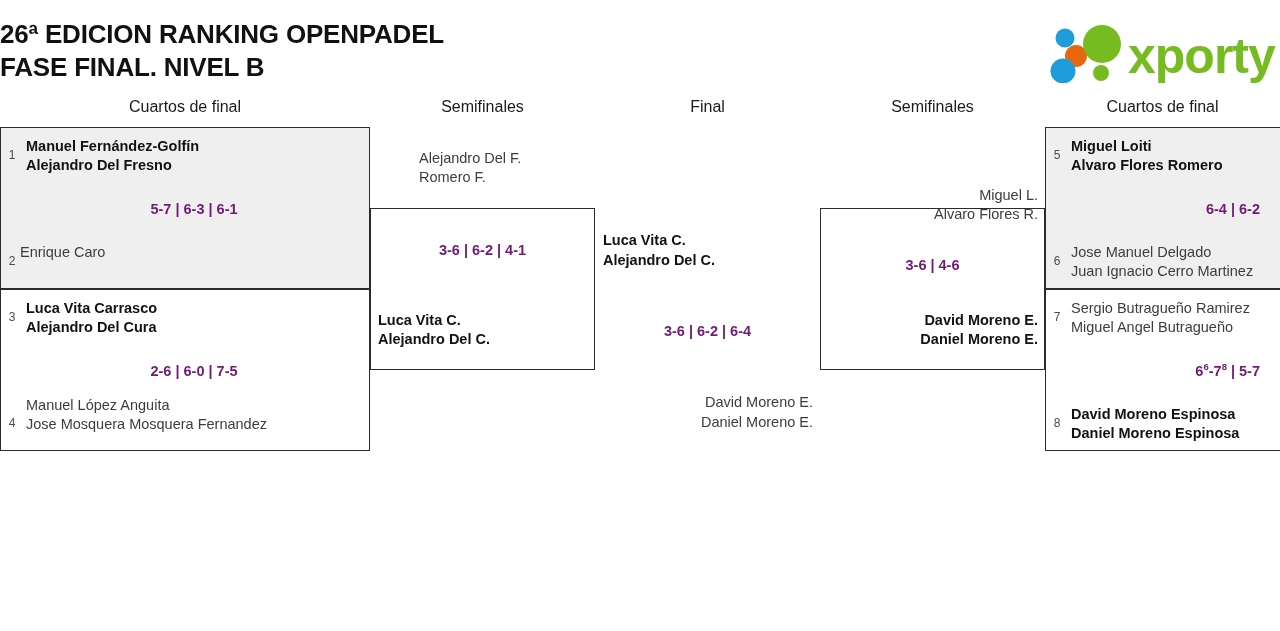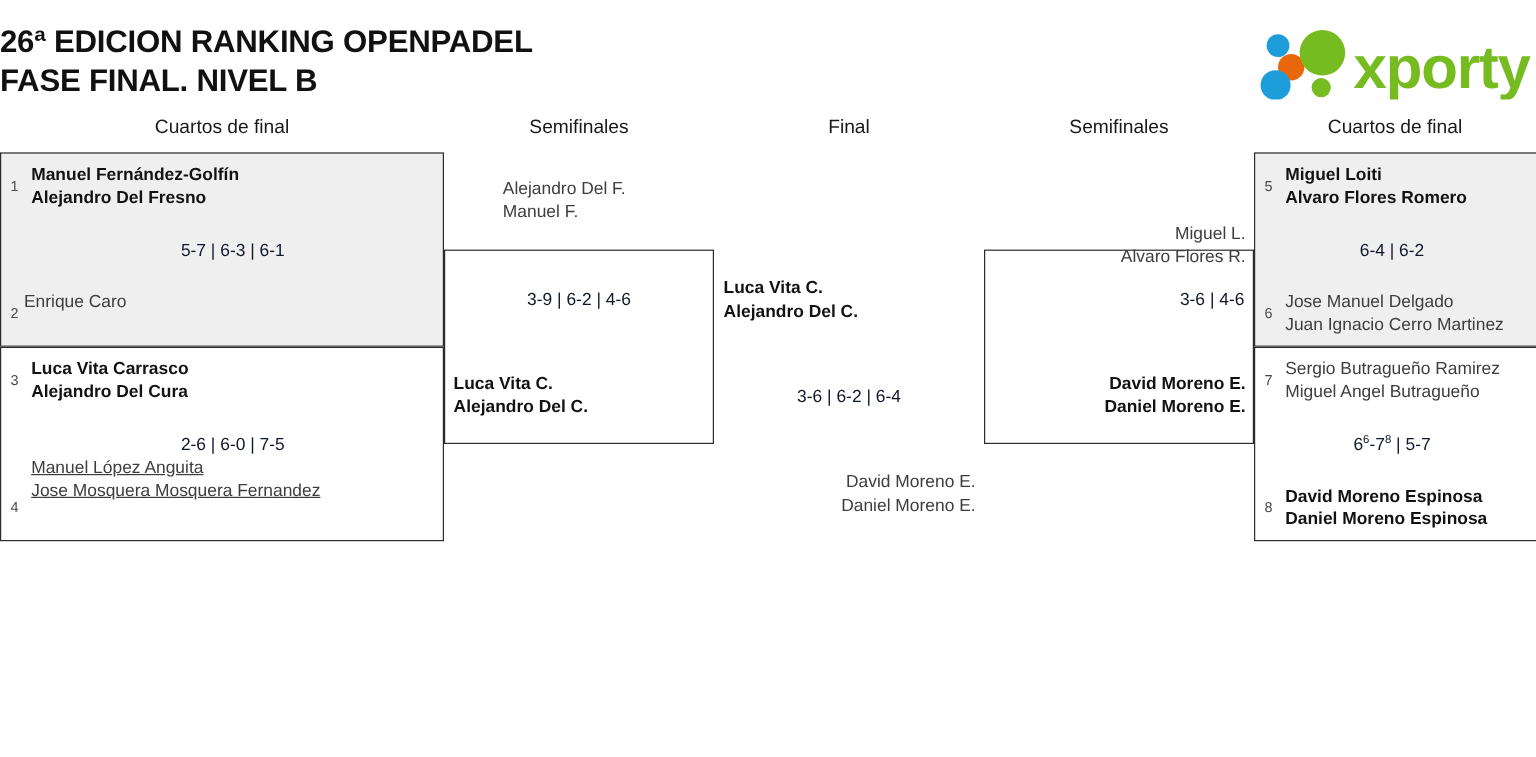--- a/index.html
+++ b/index.html
@@ -49,24 +49,24 @@
 
   
   .seed{
     position:absolute;font-size:12px;line-height:14px;
     color:#4a4a4a;font-weight:400;width:16px;text-align:center;
   }
 
   
   .score{
     position:absolute;font-size:14.5px;line-height:19px;
-    color:#0f172a;font-weight:400;white-space:nowrap;
+    color:#701a75;font-weight:700;white-space:nowrap;
   }
   .score.L{text-align:left;}
-  .score.R{text-align:center;}
+  .score.R{text-align:right;}
   .score.C{text-align:center;}
   .score sup{font-size:9.5px;line-height:0;vertical-align:super;}
 
   
   .plain{
     position:absolute;font-size:14.5px;line-height:20px;
     color:#3d3d3d;font-weight:400;
   }
   .plain.win{color:#121212;font-weight:700;}
   .plain .ln{display:block;white-space:nowrap;}
@@ -115,32 +115,32 @@
 
 <div class="mbox white" style="left:0px;top:289px;width:370px;height:162px;">
 </div>
 <div class="seed" style="left:4px;top:310px;">3</div>
 <div class="team win L" style="left:26px;top:299px;width:336px;">
   <span class="ln">Luca Vita Carrasco</span>
   <span class="ln">Alejandro Del Cura</span>
 </div>
 <div class="score L" style="left:26px;top:362px;width:336px;text-align:center;">2-6 | 6-0 | 7-5</div>
 <div class="seed" style="left:4px;top:416px;">4</div>
-<div class="team L" style="left:26px;top:381px;width:344px;text-decoration:underline;">
+<div class="team L" style="left:26px;top:396px;width:344px;">
   <span class="ln">Manuel López Anguita</span>
   <span class="ln">Jose Mosquera Mosquera Fernandez</span>
 </div>
 
 <div class="mbox white" style="left:370px;top:208px;width:225px;height:162px;">
 </div>
 <div class="team L" style="left:378px;top:149px;width:215px;margin-left:41px;">
   <span class="ln">Alejandro Del F.</span>
-  <span class="ln">Manuel F.</span>
+  <span class="ln">Romero F.</span>
 </div>
-<div class="score C" style="left:378px;top:241px;width:209px;">3-9 | 6-2 | 4-6</div>
+<div class="score C" style="left:378px;top:241px;width:209px;">3-6 | 6-2 | 4-1</div>
 <div class="team win L" style="left:378px;top:311px;width:215px;">
   <span class="ln">Luca Vita C.</span>
   <span class="ln">Alejandro Del C.</span>
 </div>
 
 <div class="plain win L" style="left:603px;top:230px;width:210px;">
   <span class="ln">Luca Vita C.</span>
   <span class="ln">Alejandro Del C.</span>
 </div>
 <div class="score C" style="left:600px;top:322px;width:215px;">3-6 | 6-2 | 6-4</div>
@@ -148,21 +148,21 @@
   <span class="ln">David Moreno E.</span>
   <span class="ln">Daniel Moreno E.</span>
 </div>
 
 <div class="mbox white" style="left:820px;top:208px;width:225px;height:162px;">
 </div>
 <div class="team R" style="left:827px;top:149px;width:211px;margin-top:37px;">
   <span class="ln">Miguel L.</span>
   <span class="ln">Alvaro Flores R.</span>
 </div>
-<div class="score C" style="left:828px;top:241px;width:209px;text-align:right;">3-6 | 4-6</div>
+<div class="score C" style="left:828px;top:256px;width:209px;">3-6 | 4-6</div>
 <div class="team win R" style="left:827px;top:311px;width:211px;">
   <span class="ln">David Moreno E.</span>
   <span class="ln">Daniel Moreno E.</span>
 </div>
 
 <div class="mbox gray" style="left:1045px;top:127px;width:280px;height:162px;">
 </div>
 <div class="seed" style="left:1049px;top:148px;">5</div>
 <div class="team win L" style="left:1071px;top:137px;width:260px;">
   <span class="ln">Miguel Loiti</span>

